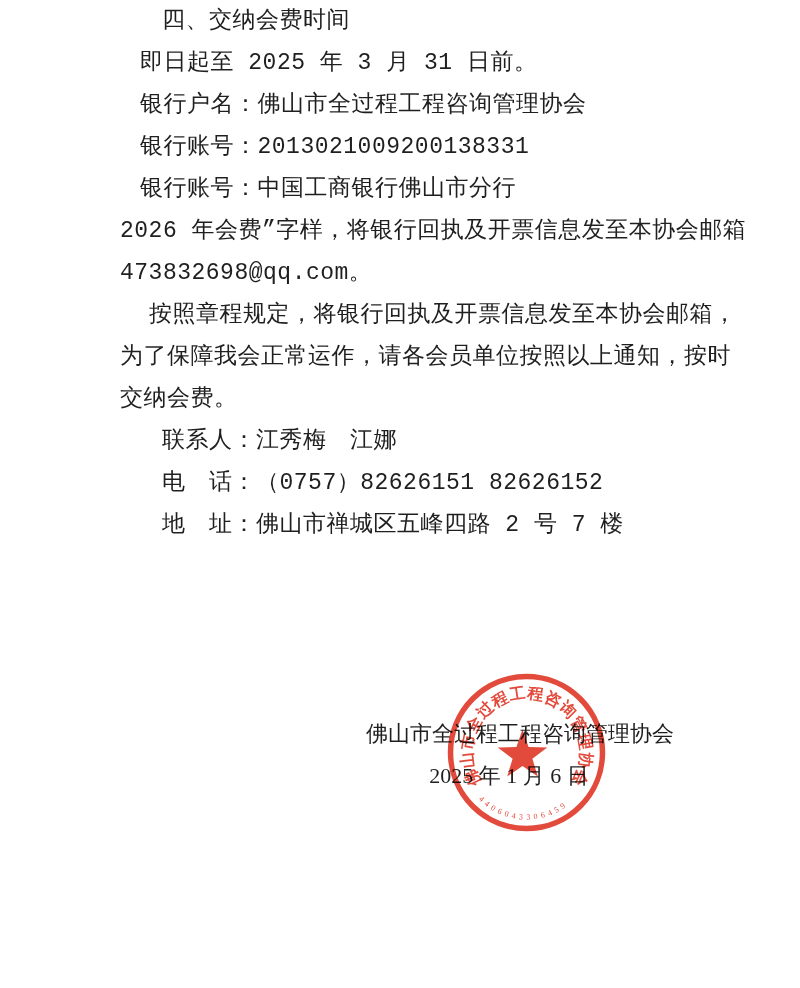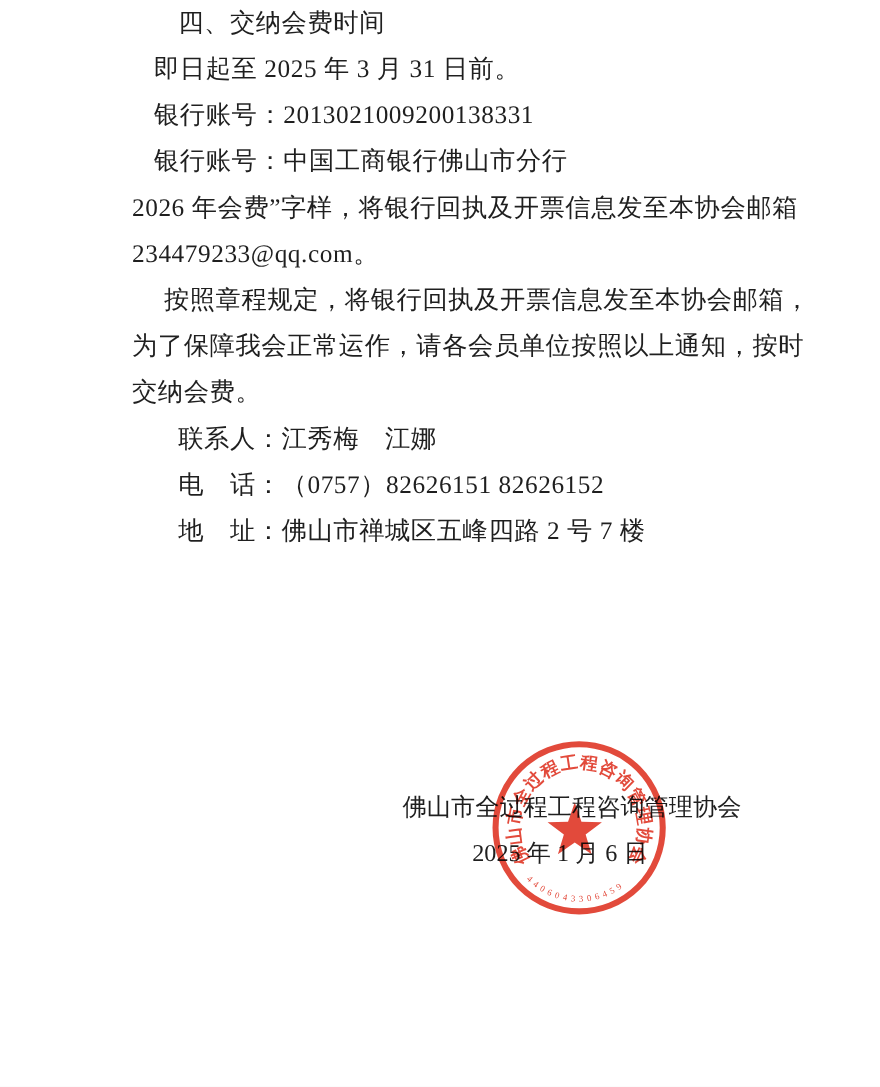--- a/index.html
+++ b/index.html
@@ -16,21 +16,21 @@
     color:#1f1f1f;
   }
   .doc-body {
     position:absolute;
     left:120px; top:0;
     width:600px;
     font-size:23px;
     line-height:42px;
     letter-spacing:0.5px;
   }
-  .line { white-space:nowrap; height:42px; }
+  .line { white-space:nowrap; height:42px;font-family:Liberation Mono, monospace; }
   .ind1  { padding-left:20px; }
   .ind15 { padding-left:29px; }
   .ind2  { padding-left:42px; }
 
   .sig-org {
     position:absolute; left:359px; top:719px; width:322px;
     font-size:22px; text-align:center; white-space:nowrap;
   }
   .sig-date {
     position:absolute; left:348px; top:761px; width:322px;
@@ -48,24 +48,25 @@
   .seal .code-text { font-size:8px;  letter-spacing:3.6px; }
 </style>
 </head>
 <body>
 
 <div class="page">
 
   <div class="doc-body">
     <div class="line ind2">四、交纳会费时间</div>
     <div class="line ind1">即日起至 2025 年 3 月 31 日前。</div>
+    <div class="line ind1">银行户名：佛山市全过程工程咨询管理协会</div>
     <div class="line ind1">银行账号：2013021009200138331</div>
     <div class="line ind1">银行账号：中国工商银行佛山市分行</div>
     <div class="line">2026 年会费”字样，将银行回执及开票信息发至本协会邮箱</div>
-    <div class="line">234479233@qq.com。</div>
+    <div class="line">473832698@qq.com。</div>
     <div class="line ind15">按照章程规定，将银行回执及开票信息发至本协会邮箱，</div>
     <div class="line">为了保障我会正常运作，请各会员单位按照以上通知，按时</div>
     <div class="line">交纳会费。</div>
     <div class="line ind2">联系人：江秀梅　江娜</div>
     <div class="line ind2">电　话：（0757）82626151 82626152</div>
     <div class="line ind2">地　址：佛山市禅城区五峰四路 2 号 7 楼</div>
   </div>
 
   <div class="sig-org">佛山市全过程工程咨询管理协会</div>
   <div class="sig-date">2025 年 1 月 6 日</div>

